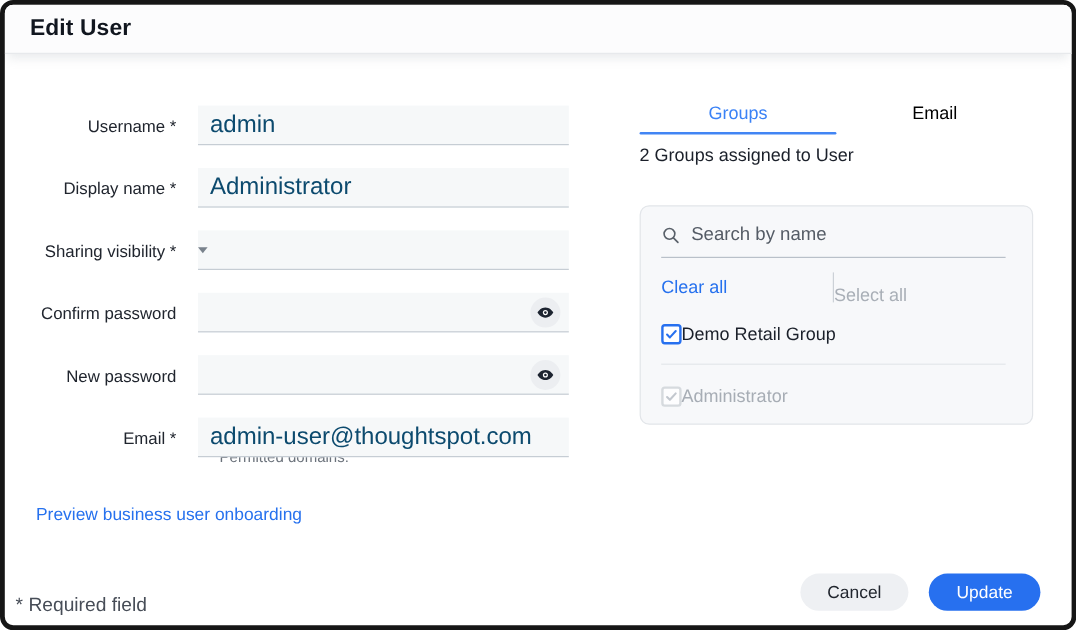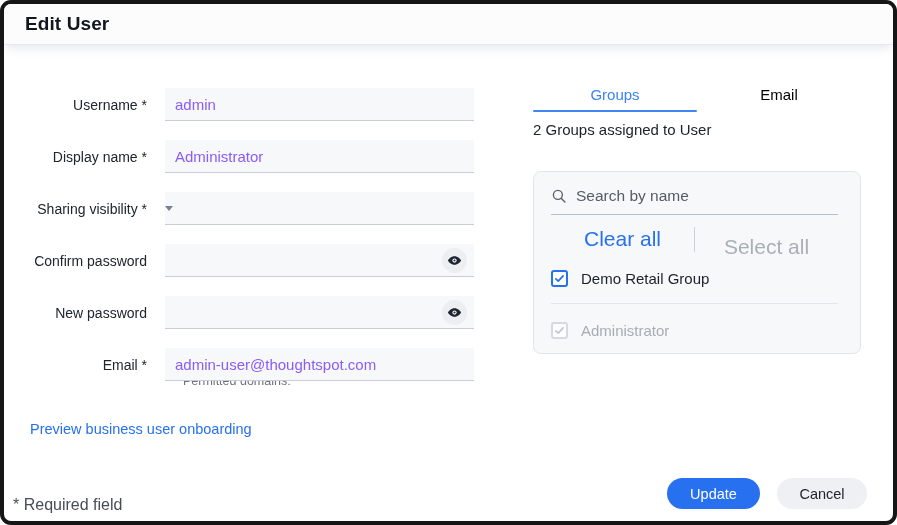--- a/index.html
+++ b/index.html
@@ -37,21 +37,21 @@
   }
   .control {
     flex:1; height:33px; position:relative;
     background:#f6f8f9;
     border-bottom:1px solid #c6cdd4;
     display:flex; align-items:center;
   }
   .control input {
     width:100%; height:100%; border:none; background:transparent; outline:none;
     font-family:"Liberation Sans", sans-serif;
-    font-size:15px; color:#8b5cf6; padding:0 10px;
+    font-size:20px; color:#0c4a6e; padding:0 10px;
   }
   .select-value { font-size:15px; color:#1d232e; padding-left:10px; flex:1; }
   .caret-down {
     width:0; height:0; margin-right:14px;
     border-left:4px solid transparent; border-right:4px solid transparent;
     border-top:5px solid #79828c;
   }
   .eye-btn {
     position:absolute; right:7px; top:4px;
     width:25px; height:25px; border-radius:50%;
@@ -93,25 +93,25 @@
     padding-bottom:9px; border-bottom:1px solid #b9c0c9;
   }
   .search-row svg { width:16px; height:16px; flex:none; }
   .search-row input {
     border:none; background:transparent; outline:none; flex:1;
     font-family:"Liberation Sans", sans-serif;
     font-size:15.5px; color:#1d232e;
   }
   .search-row input::placeholder { color:#555c66; opacity:1; }
   .bulk-actions { display:flex; align-items:center; margin-top:11px; height:26px; }
-  .bulk-half { flex:1; text-align:center; font-size:21px; cursor:pointer; }
+  .bulk-half { flex:1; text-align:left; font-size:15px; cursor:pointer; }
   .bulk-clear { color:#2671ee; }
   .bulk-select { color:#a9afb7; cursor:default;margin-top:15px; }
   .bulk-divider { width:1px; height:25px; background:#ccd1d7; flex:none; }
-  .group-row { display:flex; align-items:center; gap:13px; margin-top:16px; height:20px; }
+  .group-row { display:flex; align-items:center; margin-top:16px; height:20px; }
   .checkbox {
     width:17px; height:17px; border-radius:3px; flex:none;
     display:flex; align-items:center; justify-content:center; cursor:pointer;
   }
   .checkbox svg { width:11px; height:11px; display:block; }
   .checkbox.checked { border:2px solid #2770ef; background:#ffffff; color:#2770ef; }
   .checkbox.disabled { border:2px solid #d6dade; background:#fdfdfe; color:#c2c7ce; cursor:default; }
   .group-label { font-size:15px; color:#1b202a; }
   .group-row.disabled .group-label { color:#a7adb5; }
   .group-divider { height:1px; background:#e3e6ea; margin-top:15px; }
@@ -254,17 +254,17 @@
           </svg>
         </span>
         <span class="group-label">Administrator</span>
       </div>
 
     </div>
   </div>
 
   <div class="required-note">* Required field</div>
   <div class="footer-buttons">
+    <button class="btn btn-cancel">Cancel</button>
     <button class="btn btn-update">Update</button>
-    <button class="btn btn-cancel">Cancel</button>
   </div>
 
 </div>
 
 </body></html>

